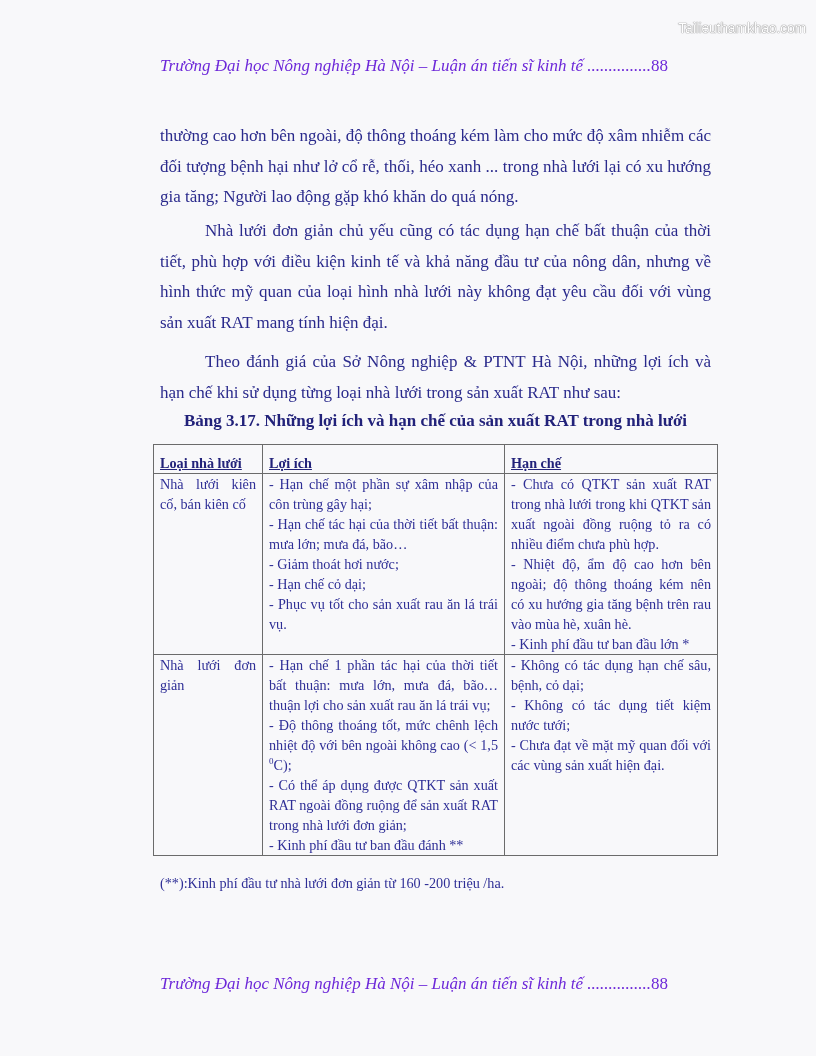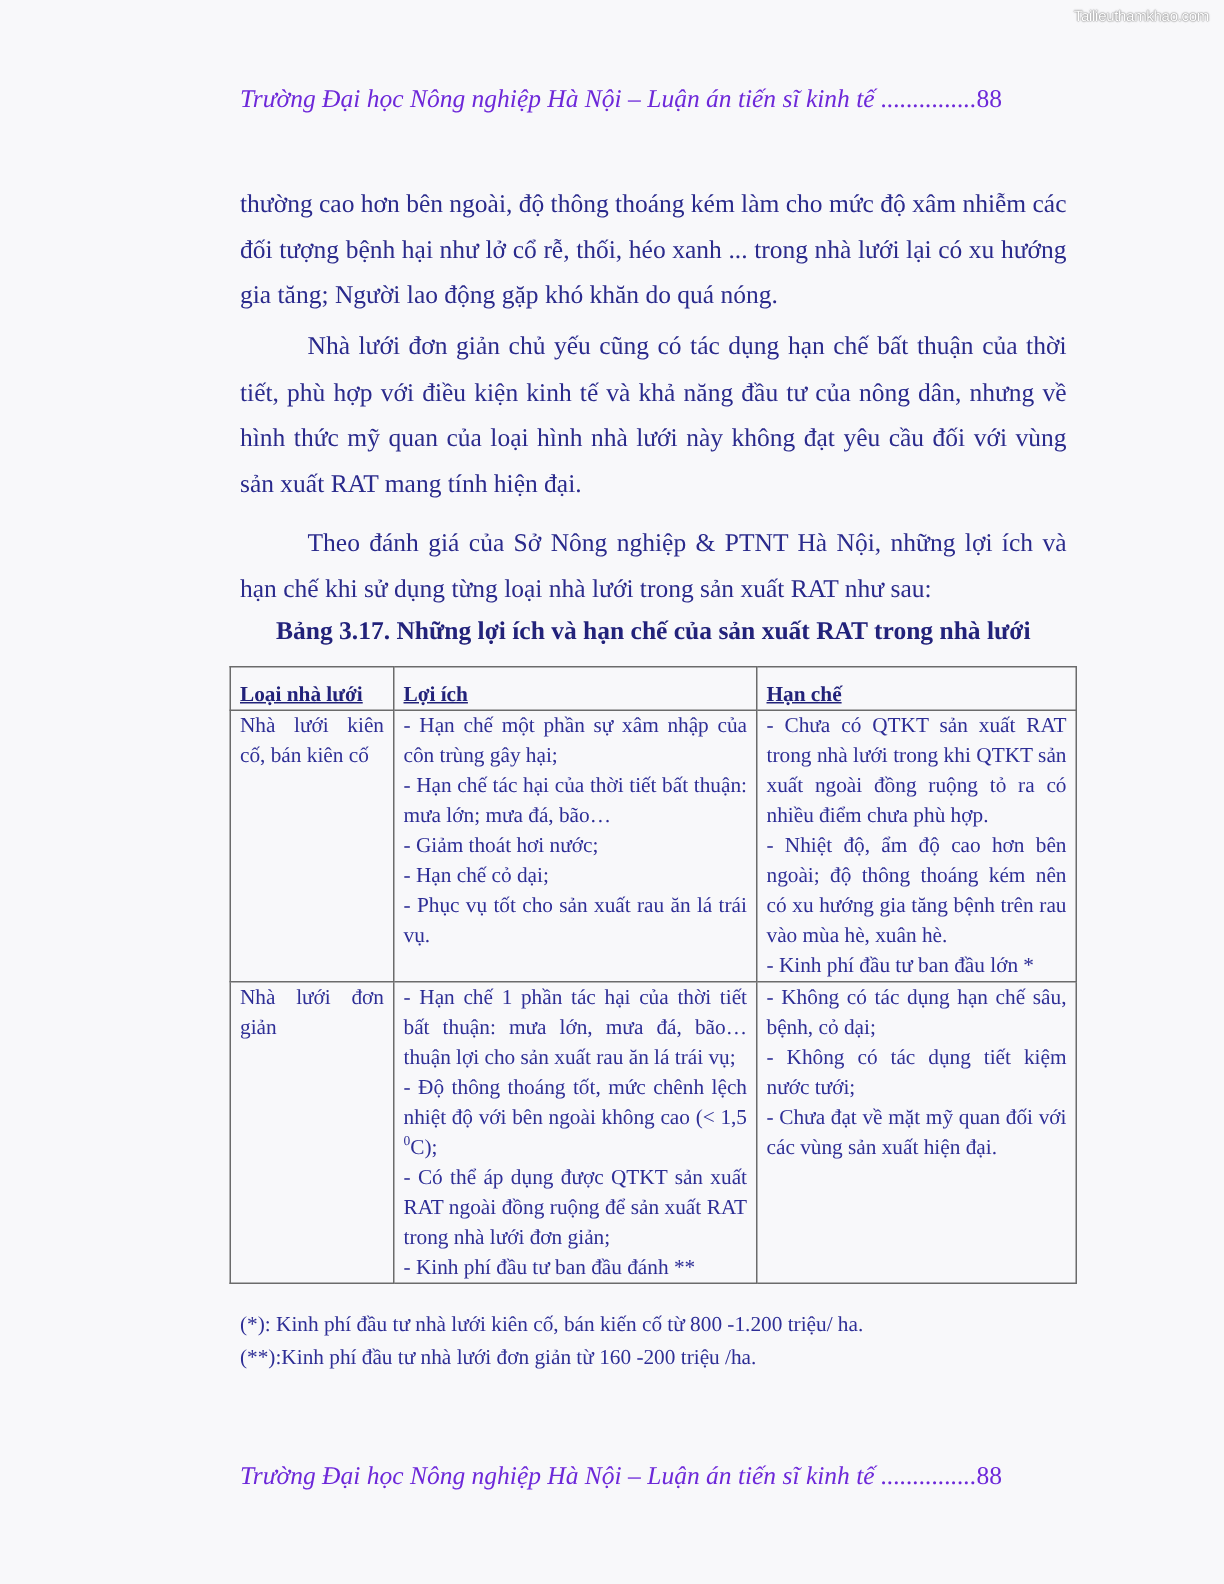--- a/index.html
+++ b/index.html
@@ -3,23 +3,23 @@
 <meta charset="utf-8">
 <style>
   html, body { margin: 0; padding: 0; }
   body {
     width: 816px; height: 1056px; position: relative; overflow: hidden;
     background: #f8f8fa;
     font-family: "Liberation Serif", "DejaVu Serif", serif;
     color: #2a2a8c;
   }
   .watermark {
-    position: absolute; top: 6px; right: 10px;
+    position: absolute; top: 20px; right: 10px;
     font-family: "Liberation Sans", "DejaVu Sans", sans-serif;
-    font-size: 10px; color: #ffffff;
+    font-size: 14px; color: #ffffff;
     text-shadow: 0 0 1px #777, 0 0 1px #777;
     letter-spacing: -0.2px;
   }
   .running-header, .running-footer {
     position: absolute; left: 160px; width: 560px;
     font-style: italic; color: #6d28d9; font-size: 17px;
     white-space: nowrap;
   }
   .running-header { top: 56px; }
   .running-footer { top: 974px; }
@@ -112,19 +112,18 @@
       <td class="limit">
         <span class="line">- Không có tác dụng hạn chế sâu, bệnh, cỏ dại;</span>
         <span class="line">- Không có tác dụng tiết kiệm nước tưới;</span>
         <span class="line">- Chưa đạt về mặt mỹ quan đối với các vùng sản xuất hiện đại.</span>
       </td>
     </tr>
   </tbody>
 </table>
 
 <div class="notes">
-  <div>(*): Kinh phí đầu tư nhà lưới kiên cố, bán kiến cố từ 800 -1.200 triệu/ ha.</div>
   <div>(**):Kinh phí đầu tư nhà lưới đơn giản từ 160 -200 triệu /ha.</div>
 </div>
 
 <div class="running-footer">
   <span>Trường Đại học Nông nghiệp Hà Nội – Luận án tiến sĩ kinh tế ...............</span><span class="pg">88</span>
 </div>
 
 </body></html>

